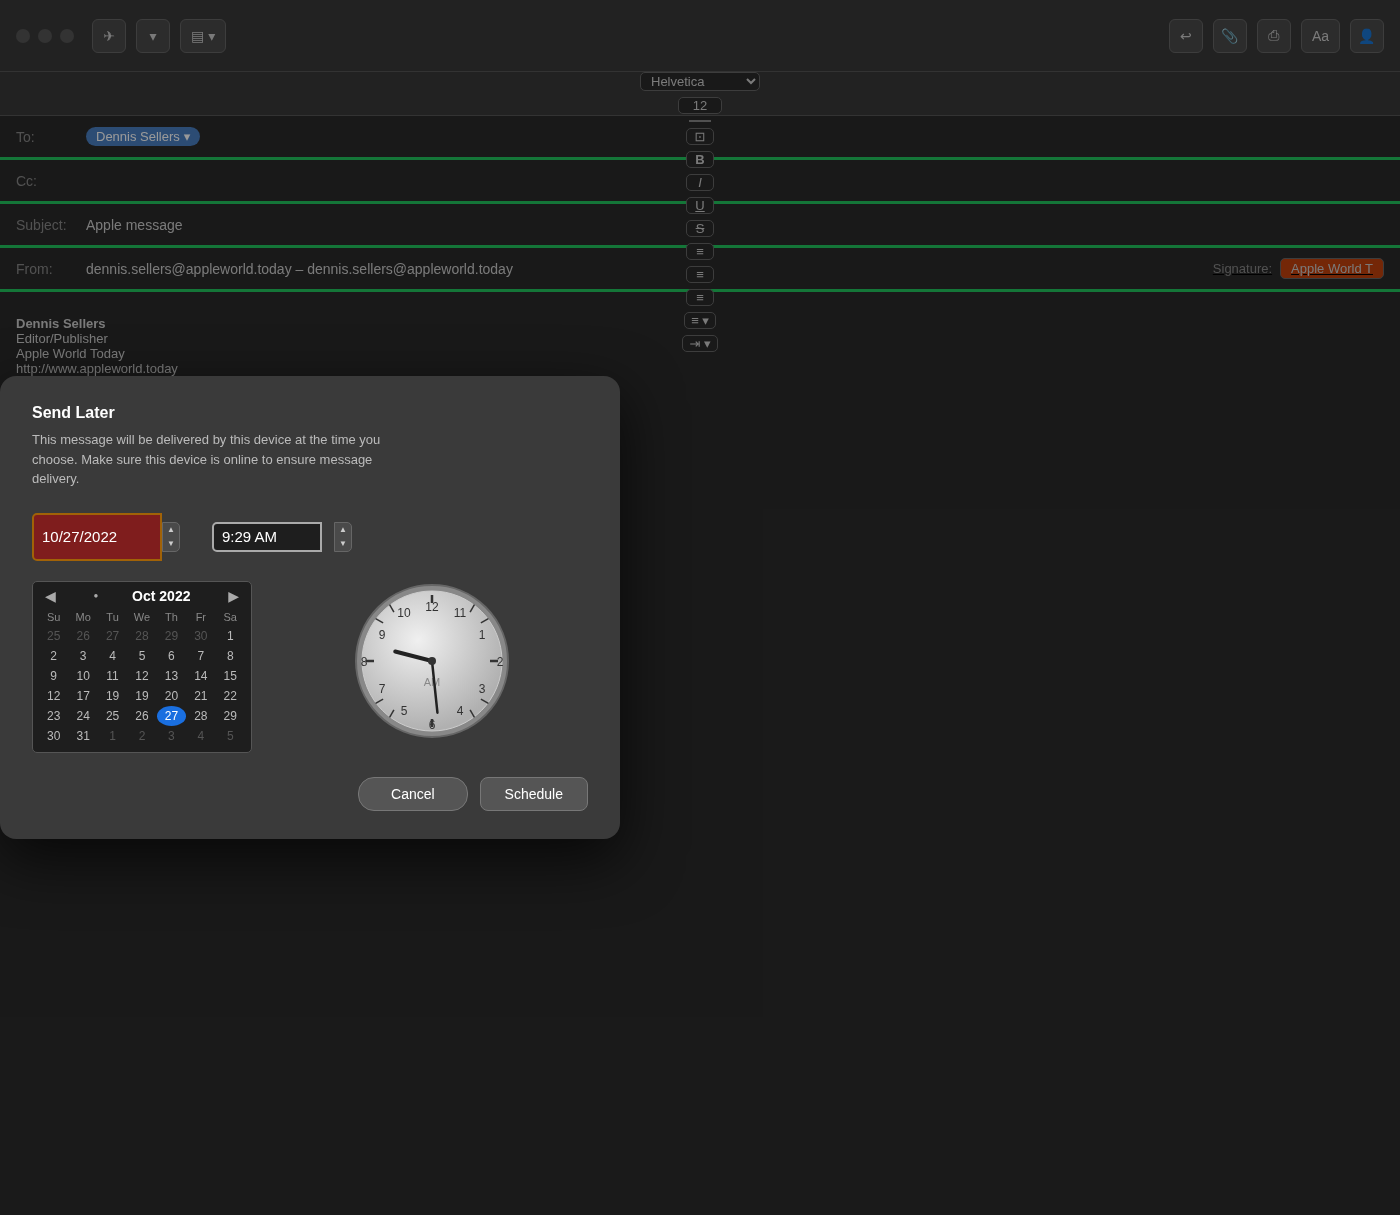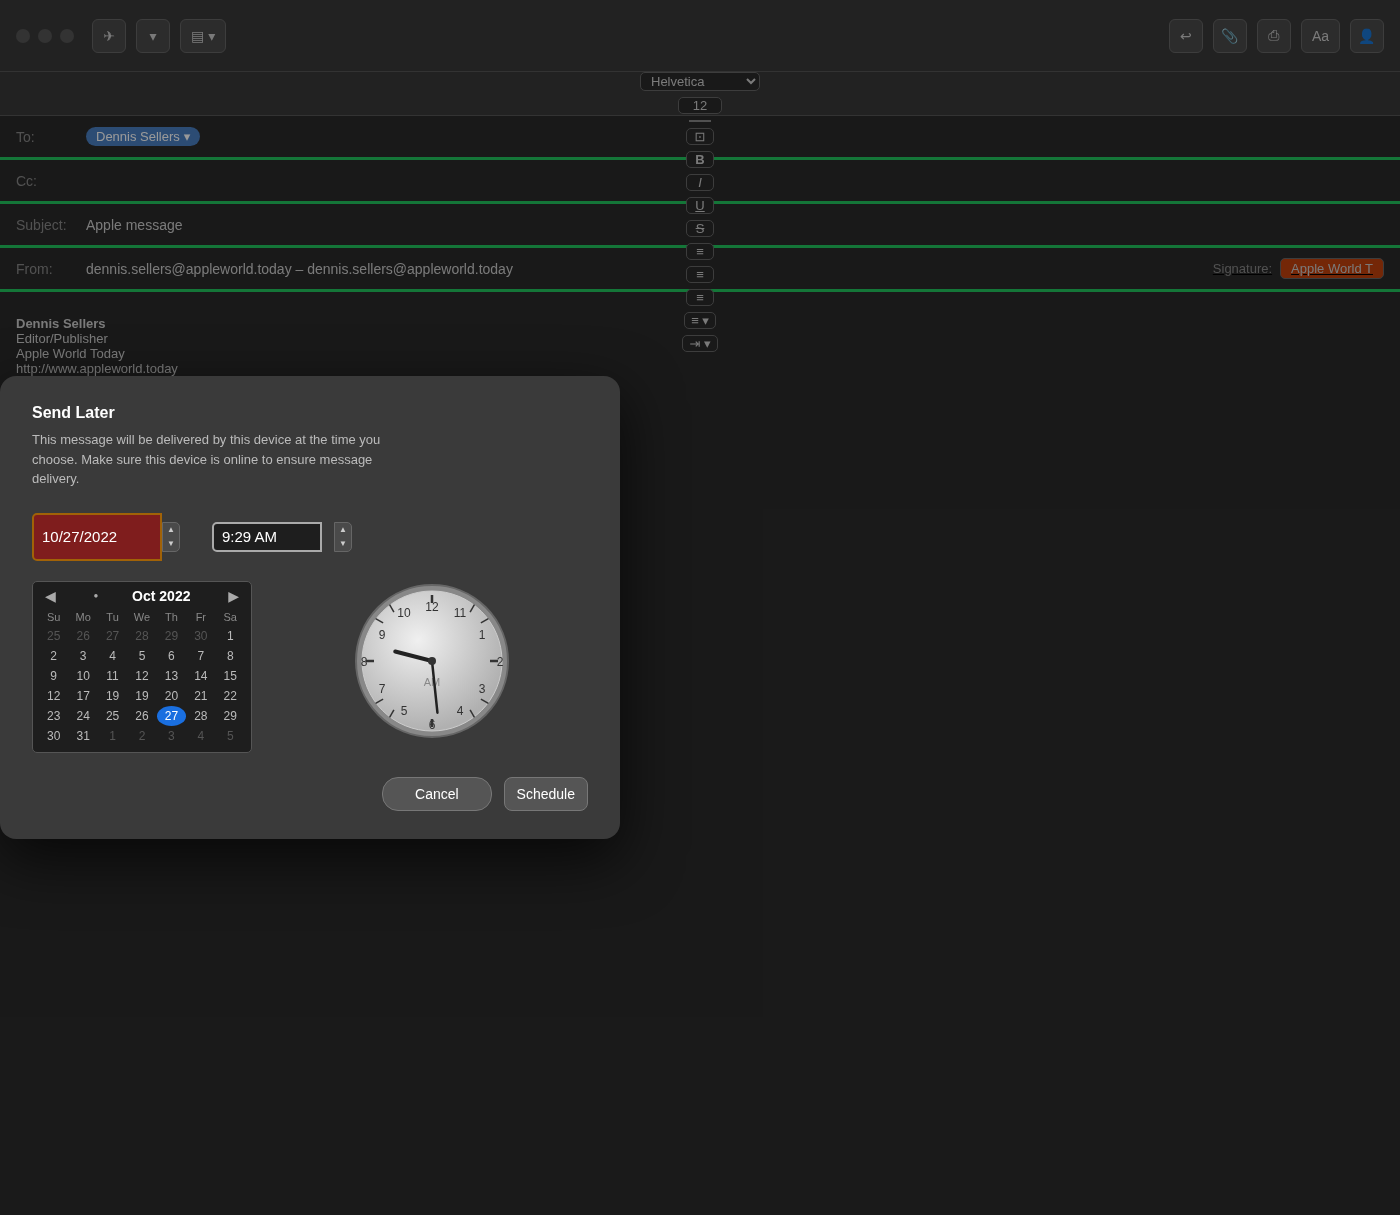--- a/index.html
+++ b/index.html
@@ -375,21 +375,21 @@
       font-size: 14px;
       padding: 8px 32px;
     }
     .btn-schedule {
       background: #555;
       border: 1px solid #777;
       border-radius: 8px;
       color: #fff;
       cursor: pointer;
       font-size: 14px;
-      padding: 8px 12px;
+      padding: 8px 24px;
     }
   </style>
 </head>
 <body>
 
 <div class="title-bar">
   <div class="traffic-lights">
     <div class="traffic-light"></div>
     <div class="traffic-light"></div>
     <div class="traffic-light"></div>

